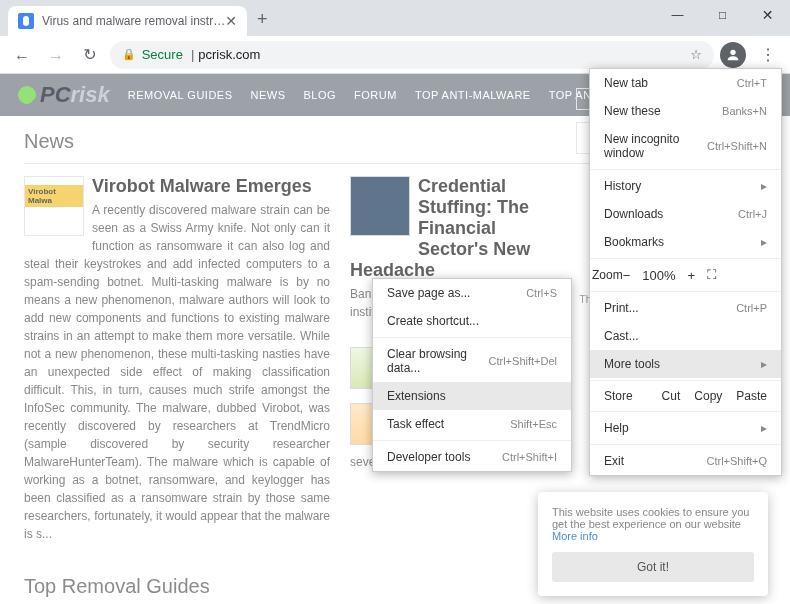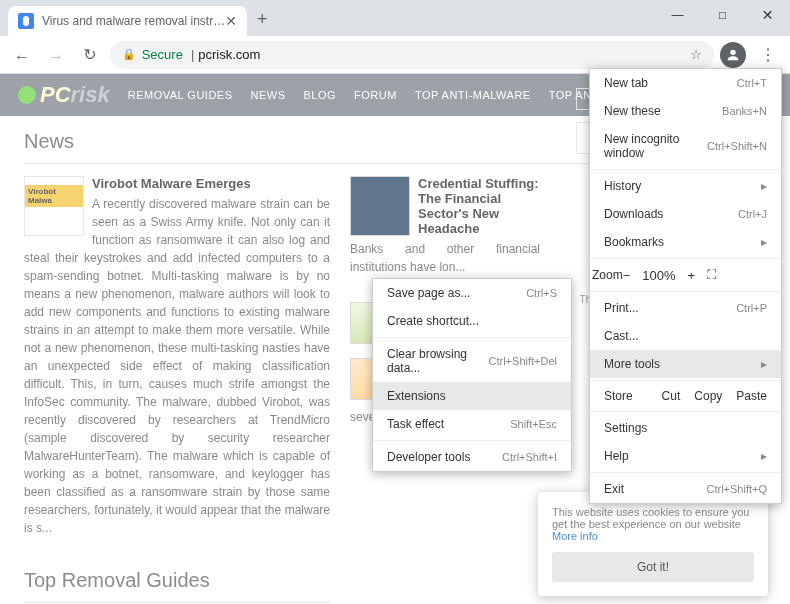--- a/index.html
+++ b/index.html
@@ -21,39 +21,39 @@
 .addr .secure{color:#0b8043;margin-right:4px}
 .addr .sep{color:#5f6368;margin:0 4px}
 .addr .url{color:#202124}
 .star{color:#5f6368;margin-left:auto}
 .toolbar-right{display:flex;align-items:center;gap:8px}
 .avatar{width:26px;height:26px;border-radius:50%;background:#5f6368;display:flex;align-items:center;justify-content:center;color:#fff}
 .menu-btn{width:28px;height:28px;display:flex;align-items:center;justify-content:center;color:#5f6368}
 .page{position:absolute;top:74px;left:0;right:0;bottom:0;background:#fff;overflow:hidden}
 .topnav{height:42px;background:#727a82;display:flex;align-items:center;padding:0 18px;gap:18px}
 .logo{display:flex;align-items:center;font-weight:bold;font-style:italic;font-size:22px}
-.logo .pc{color:#fef9c3}
+.logo .pc{color:#0f172a}
 .logo .risk{color:#b8bfc6}
 .logo-icon{width:18px;height:18px;background:#66d63d;border-radius:50%;margin-right:4px;position:relative}
 .logo-icon::after{content:'';position:absolute;width:2px;height:8px;background:#727a82;transform:rotate(45deg);left:14px;top:12px}
 .nav-item{color:#fff;font-size:11px;letter-spacing:0.5px}
 .content{padding:14px 24px;color:#333}
 .section-title{font-size:20px;color:#5a5a5a;font-weight:normal;margin-bottom:10px}
 .hr{border:none;border-top:1px solid #ddd;margin-bottom:12px}
 .articles{display:flex;gap:20px}
 .col1{width:306px}
 .col2{width:190px}
 .article{margin-bottom:16px}
 .thumb{width:60px;height:60px;float:left;margin-right:8px;margin-bottom:4px;background:linear-gradient(135deg,#6fa8dc,#3d85c6);border:1px solid #ccc}
 .thumb.t1{background:#fff;border:1px solid #ddd;position:relative;overflow:hidden}
 .thumb.t1::before{content:'Virobot Malwa';position:absolute;background:#f1c232;color:#222;font-size:8px;padding:2px 3px;top:8px;left:0;font-weight:bold}
 .thumb.t2{background:#1a3a5c}
 .thumb.t3{background:linear-gradient(#e8f4d8,#c8e098)}
 .thumb.t4{background:linear-gradient(#ffe0b2,#ffcc80)}
-.article-title{font-weight:bold;font-size:13px;color:#222;margin-bottom:4px}
+.article-title{font-weight:bold;font-size:18px;color:#222;margin-bottom:4px}
 .article-text{font-size:12px;color:#555;text-align:justify;line-height:1.5}
 .sidebar{position:absolute;right:24px;top:14px;width:190px}
 .sidebox{border:1px solid #ddd;padding:8px;font-size:12px;color:#666;margin-bottom:12px;text-align:center}
 .threat{text-align:center;font-size:12px;color:#555}
 .threat .globe{width:42px;height:42px;background:radial-gradient(circle at 30% 30%,#5cb85c,#2a7a2a);border-radius:50%;margin:8px auto;position:relative}
 .threat .bar{width:120px;height:12px;background:linear-gradient(90deg,#8bc34a,#ffeb3b,#ff9800,#f44336);margin:4px auto;border:1px solid #aaa}
 .threat .med{font-weight:bold;color:#333}
 .chrome-menu{position:absolute;top:68px;right:8px;width:193px;background:#fff;box-shadow:0 2px 10px rgba(0,0,0,0.3);border:1px solid #ccc;font-size:12px;color:#333;z-index:20}
 .menu-item{padding:7px 14px;display:flex;justify-content:space-between;align-items:center}
 .menu-item.highlight{background:#e8e8e8}
@@ -229,23 +229,20 @@
   <div class="edit-row">
     <span>Store</span>
     <div class="edit-btns">
       <span>Cut</span>
       <span>Copy</span>
       <span>Paste</span>
     </div>
   </div>
   <div class="menu-sep"></div>
   <div class="menu-item">
-      <span>Settings</span>
-    </div>
-  <div class="menu-item">
       <span>Help</span>
       <span class="arrow">▸</span>
     </div>
   <div class="menu-sep"></div>
   <div class="menu-item">
       <span>Exit</span>
       <span class="short">Ctrl+Shift+Q</span>
     </div>
 </div>
 

